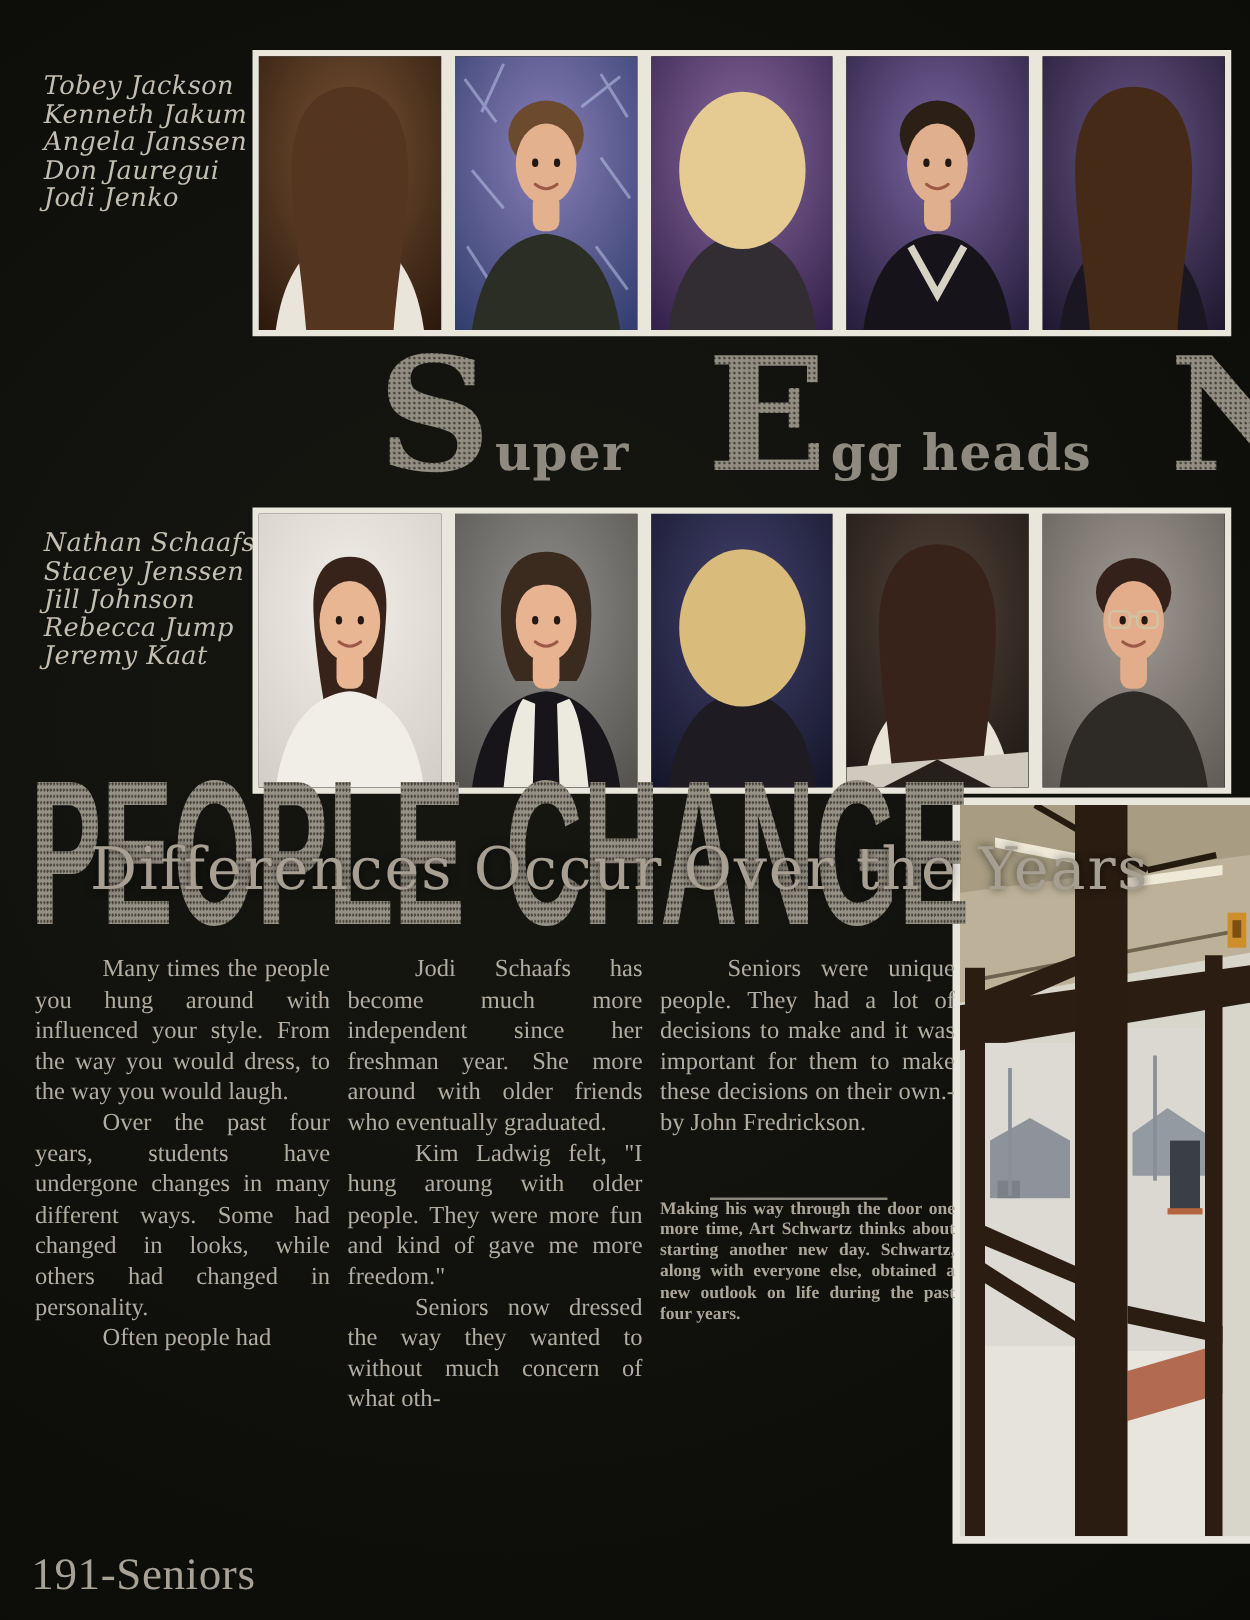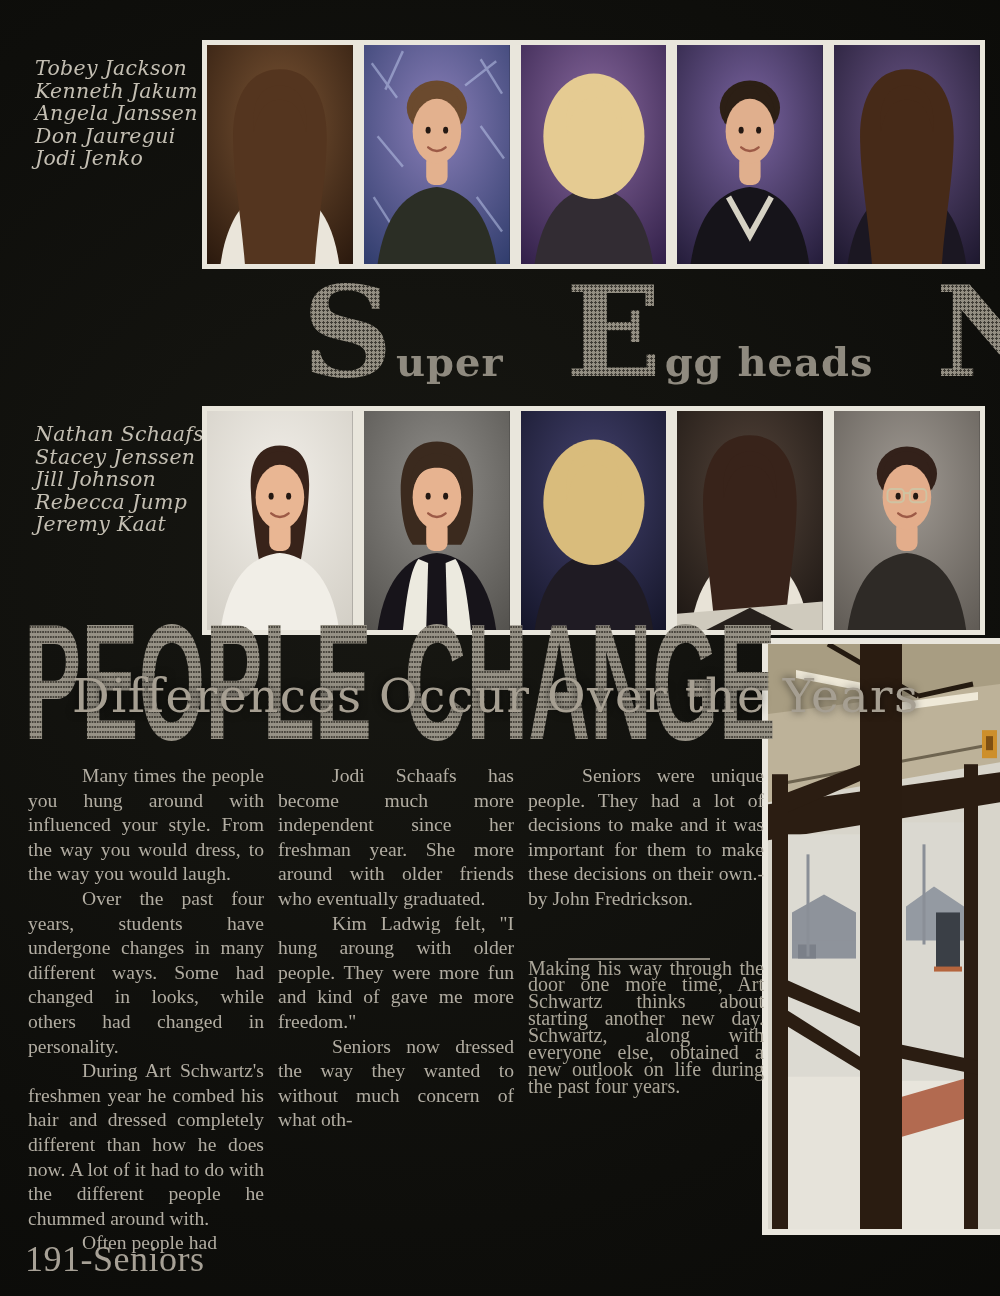--- a/index.html
+++ b/index.html
@@ -47,21 +47,21 @@
     white-space:nowrap;text-shadow:0 0 8px rgba(0,0,0,.6);}
   
   .col{position:absolute;top:764px;width:236px;font-size:19.6px;line-height:24.6px;
     color:#b2ada2;text-align:justify;}
   .col-1{left:28px;}
   .col-2{left:278px;}
   .col-3{left:528px;}
   .col p{margin:0;}
   .col p.ind{text-indent:54px;}
   .divider{width:142px;height:0;border-top:2px solid #8a857a;margin:46px 0 0 40px;}
-  .photo-caption{font-weight:normal;font-size:20px;line-height:16.9px;color:#aba699;
+  .photo-caption{font-weight:bold;font-size:14px;line-height:16.9px;color:#aba699;
     text-align:justify;margin:16px 0 0 0;}
   
   .feature{position:absolute;left:762px;top:638px;width:238px;height:597px;
     background:#e9e6dd;padding:6px 0 6px 6px;box-sizing:border-box;}
   .feature-inner{width:100%;height:100%;overflow:hidden;background:#d8d5cb;}
   .page-num{position:absolute;left:25px;top:1238px;font-size:36px;color:#a7a196;letter-spacing:.5px;}
 </style>
 </head>
 <body>
 
@@ -389,21 +389,20 @@
         <polygon points="20,336 92,368 92,382 20,352" fill="#2b1d12"></polygon>
         <polygon points="20,366 92,412 92,426 20,382" fill="#2b1d12"></polygon>
         <polygon points="134,400 210,416 210,430 134,414" fill="#2b1d12"></polygon>
       </svg>
     </div>
   </figure>
 
   <div class="col col-1">
     <p class="ind">Many times the people you hung around with influenced your style. From the way you would dress, to the way you would laugh.</p>
     <p class="ind">Over the past four years, students have undergone changes in many different ways. Some had changed in looks, while others had changed in personality.</p>
-    <p class="ind">During Art Schwartz's freshmen year he combed his hair and dressed completely different than how he does now. A lot of it had to do with the different people he chummed around with.</p>
     <p class="ind">Often people had</p>
   </div>
   <div class="col col-2">
     <p class="ind">Jodi Schaafs has become much more independent since her freshman year. She more around with older friends who eventually graduated.</p>
     <p class="ind">Kim Ladwig felt, "I hung aroung with older people. They were more fun and kind of gave me more freedom."</p>
     <p class="ind">Seniors now dressed the way they wanted to without much concern of what oth-</p>
   </div>
   <div class="col col-3">
     <p class="ind">Seniors were unique people. They had a lot of decisions to make and it was important for them to make these decisions on their own.-by John Fredrickson.</p>
     <div class="divider"></div>

